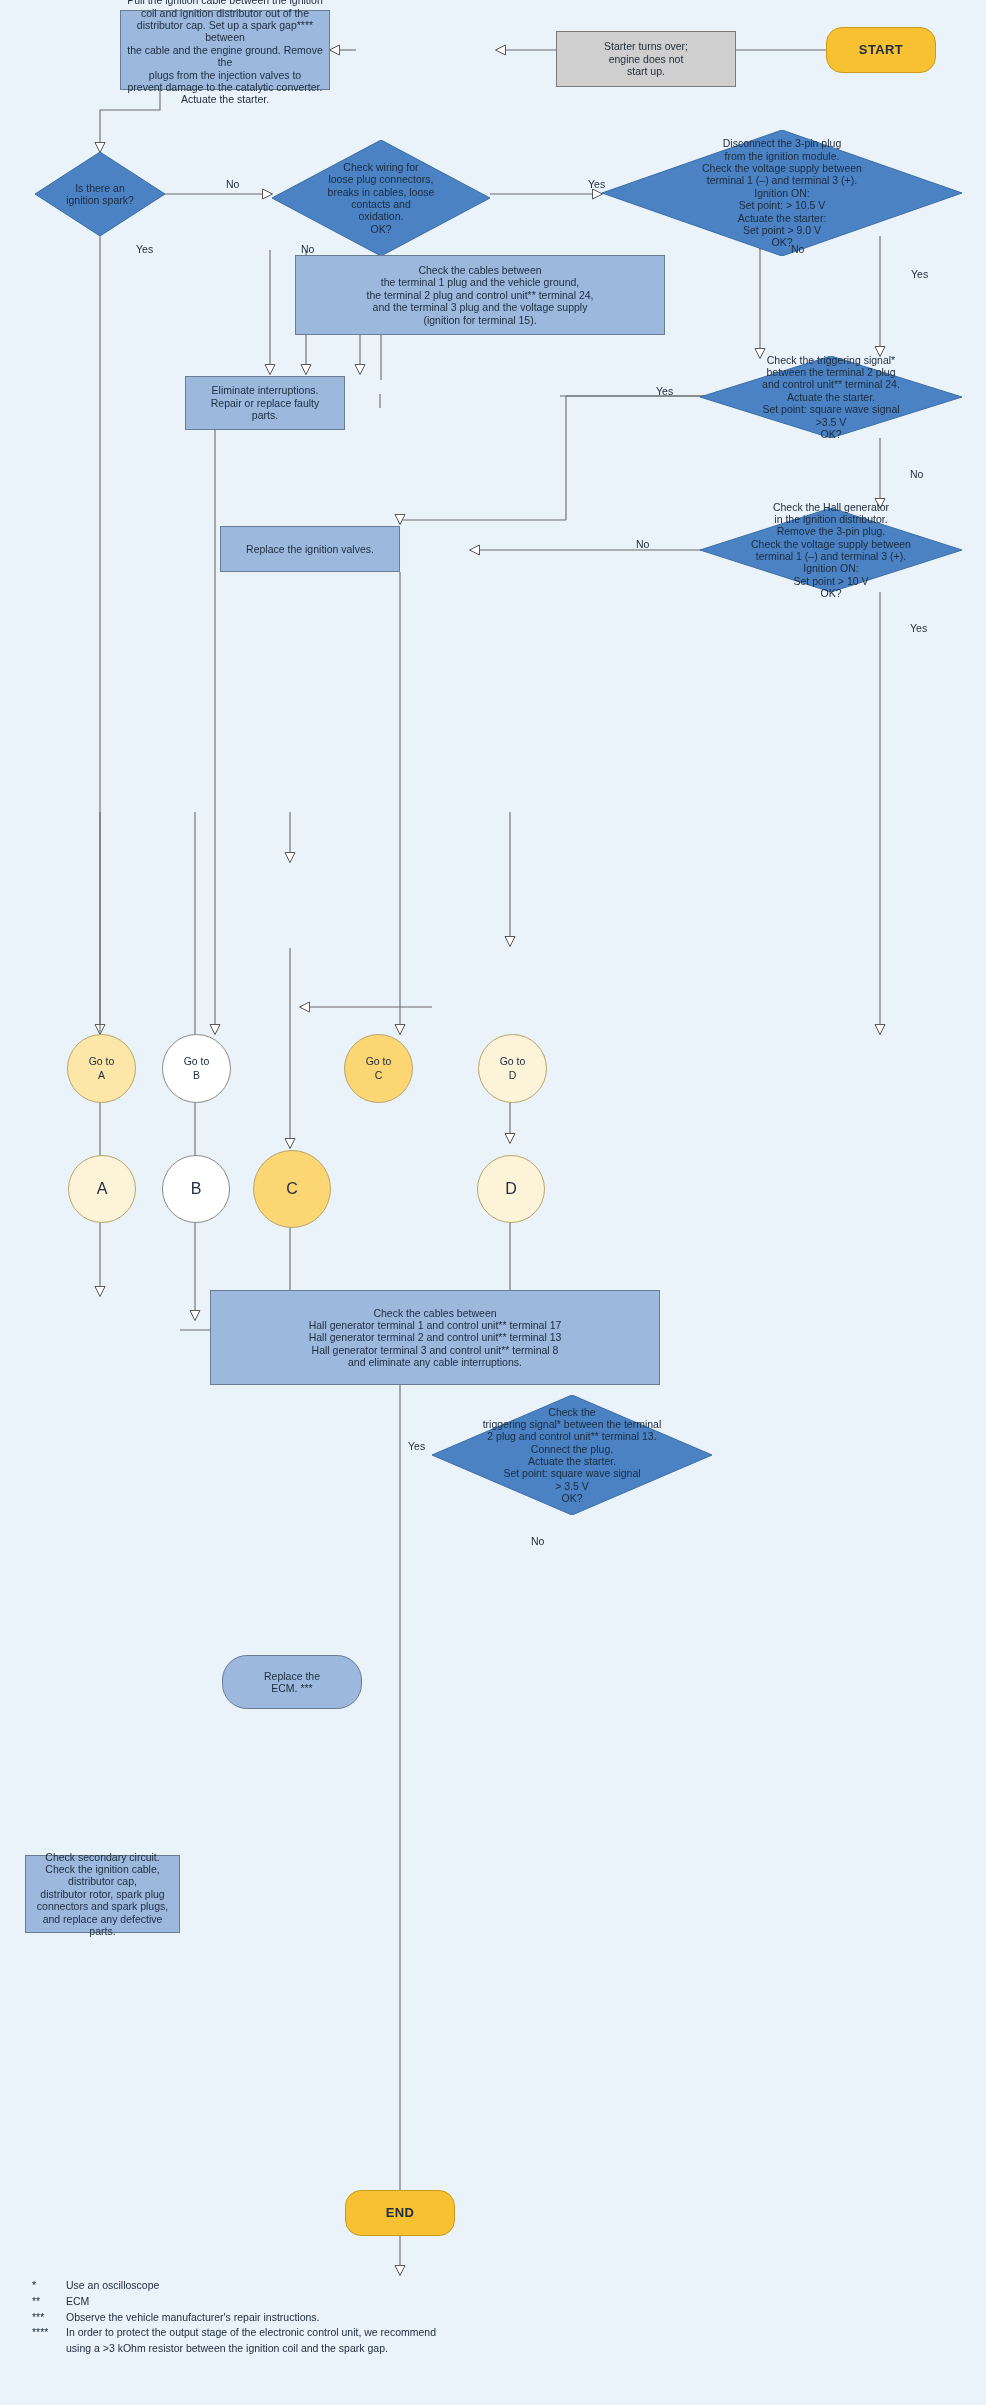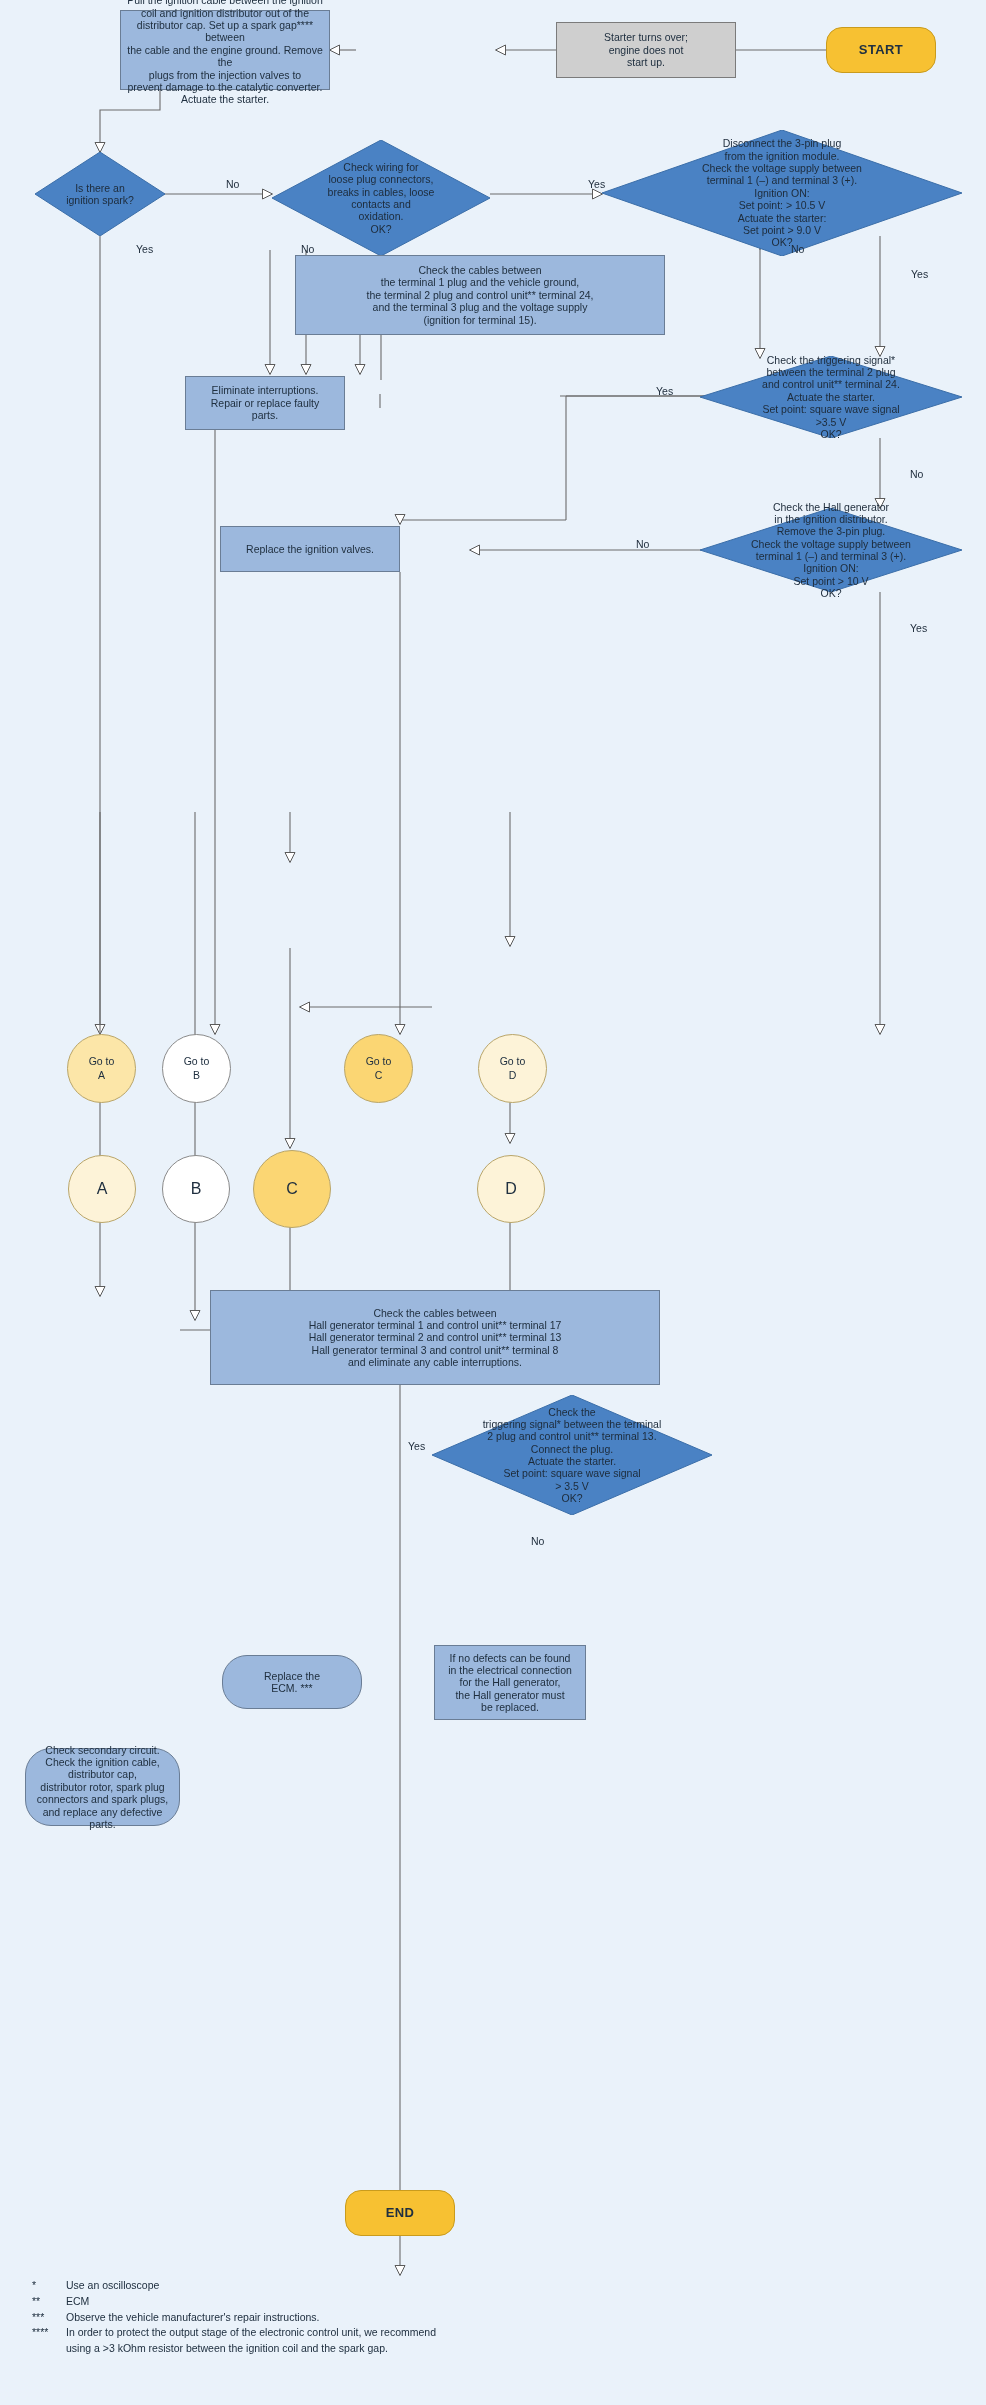--- a/index.html
+++ b/index.html
@@ -40,20 +40,21 @@
     background: #9cb8dd;
     border: 1px solid #6a7d95;
     font-size: 10.5px;
     padding: 4px 6px;
   }
   .proc-gray {
     background: #cfcfcf;
     border: 1px solid #7b7b7b;
     font-size: 10.5px;
     padding: 4px 6px;
+    margin-top: 9px;
   }
   .proc-gray-dark {
     background: #b0b0b0;
     border: 1px solid #7b7b7b;
     font-size: 10.5px;
     padding: 4px 6px;
   }
   .terminator {
     background: #f7c132;
     border: 1px solid #c99b1d;
@@ -372,29 +373,22 @@
   </div>
 
   <div class="elabel" style="left:360px; top:1440px;">Yes</div>
   <div class="elabel" style="left:483px; top:1535px;">No</div>
 
   <div class="node proc" style="left:222px; top:1655px; width:140px; height:54px;border-radius:25px;">
     <span>Replace the
 ECM. ***</span>
   </div>
 
-  <div class="node proc" style="left:434px; top:1645px; width:152px; height:75px;">
-    <span>If no defects can be found
-in the electrical connection
-for the Hall generator,
-the Hall generator must
-be replaced.</span>
-  </div>
-
-  <div class="node proc" style="left:25px; top:1748px; width:155px; height:78px;border-radius:26px;">
+
+  <div class="node proc" style="left:25px; top:1855px; width:155px; height:78px;">
     <span>Check secondary circuit.
 Check the ignition cable, distributor cap,
 distributor rotor, spark plug
 connectors and spark plugs,
 and replace any defective parts.</span>
   </div>
 
 
   <div class="node terminator" style="left:345px; top:2190px; width:110px; height:46px;">
     <span>END</span>

